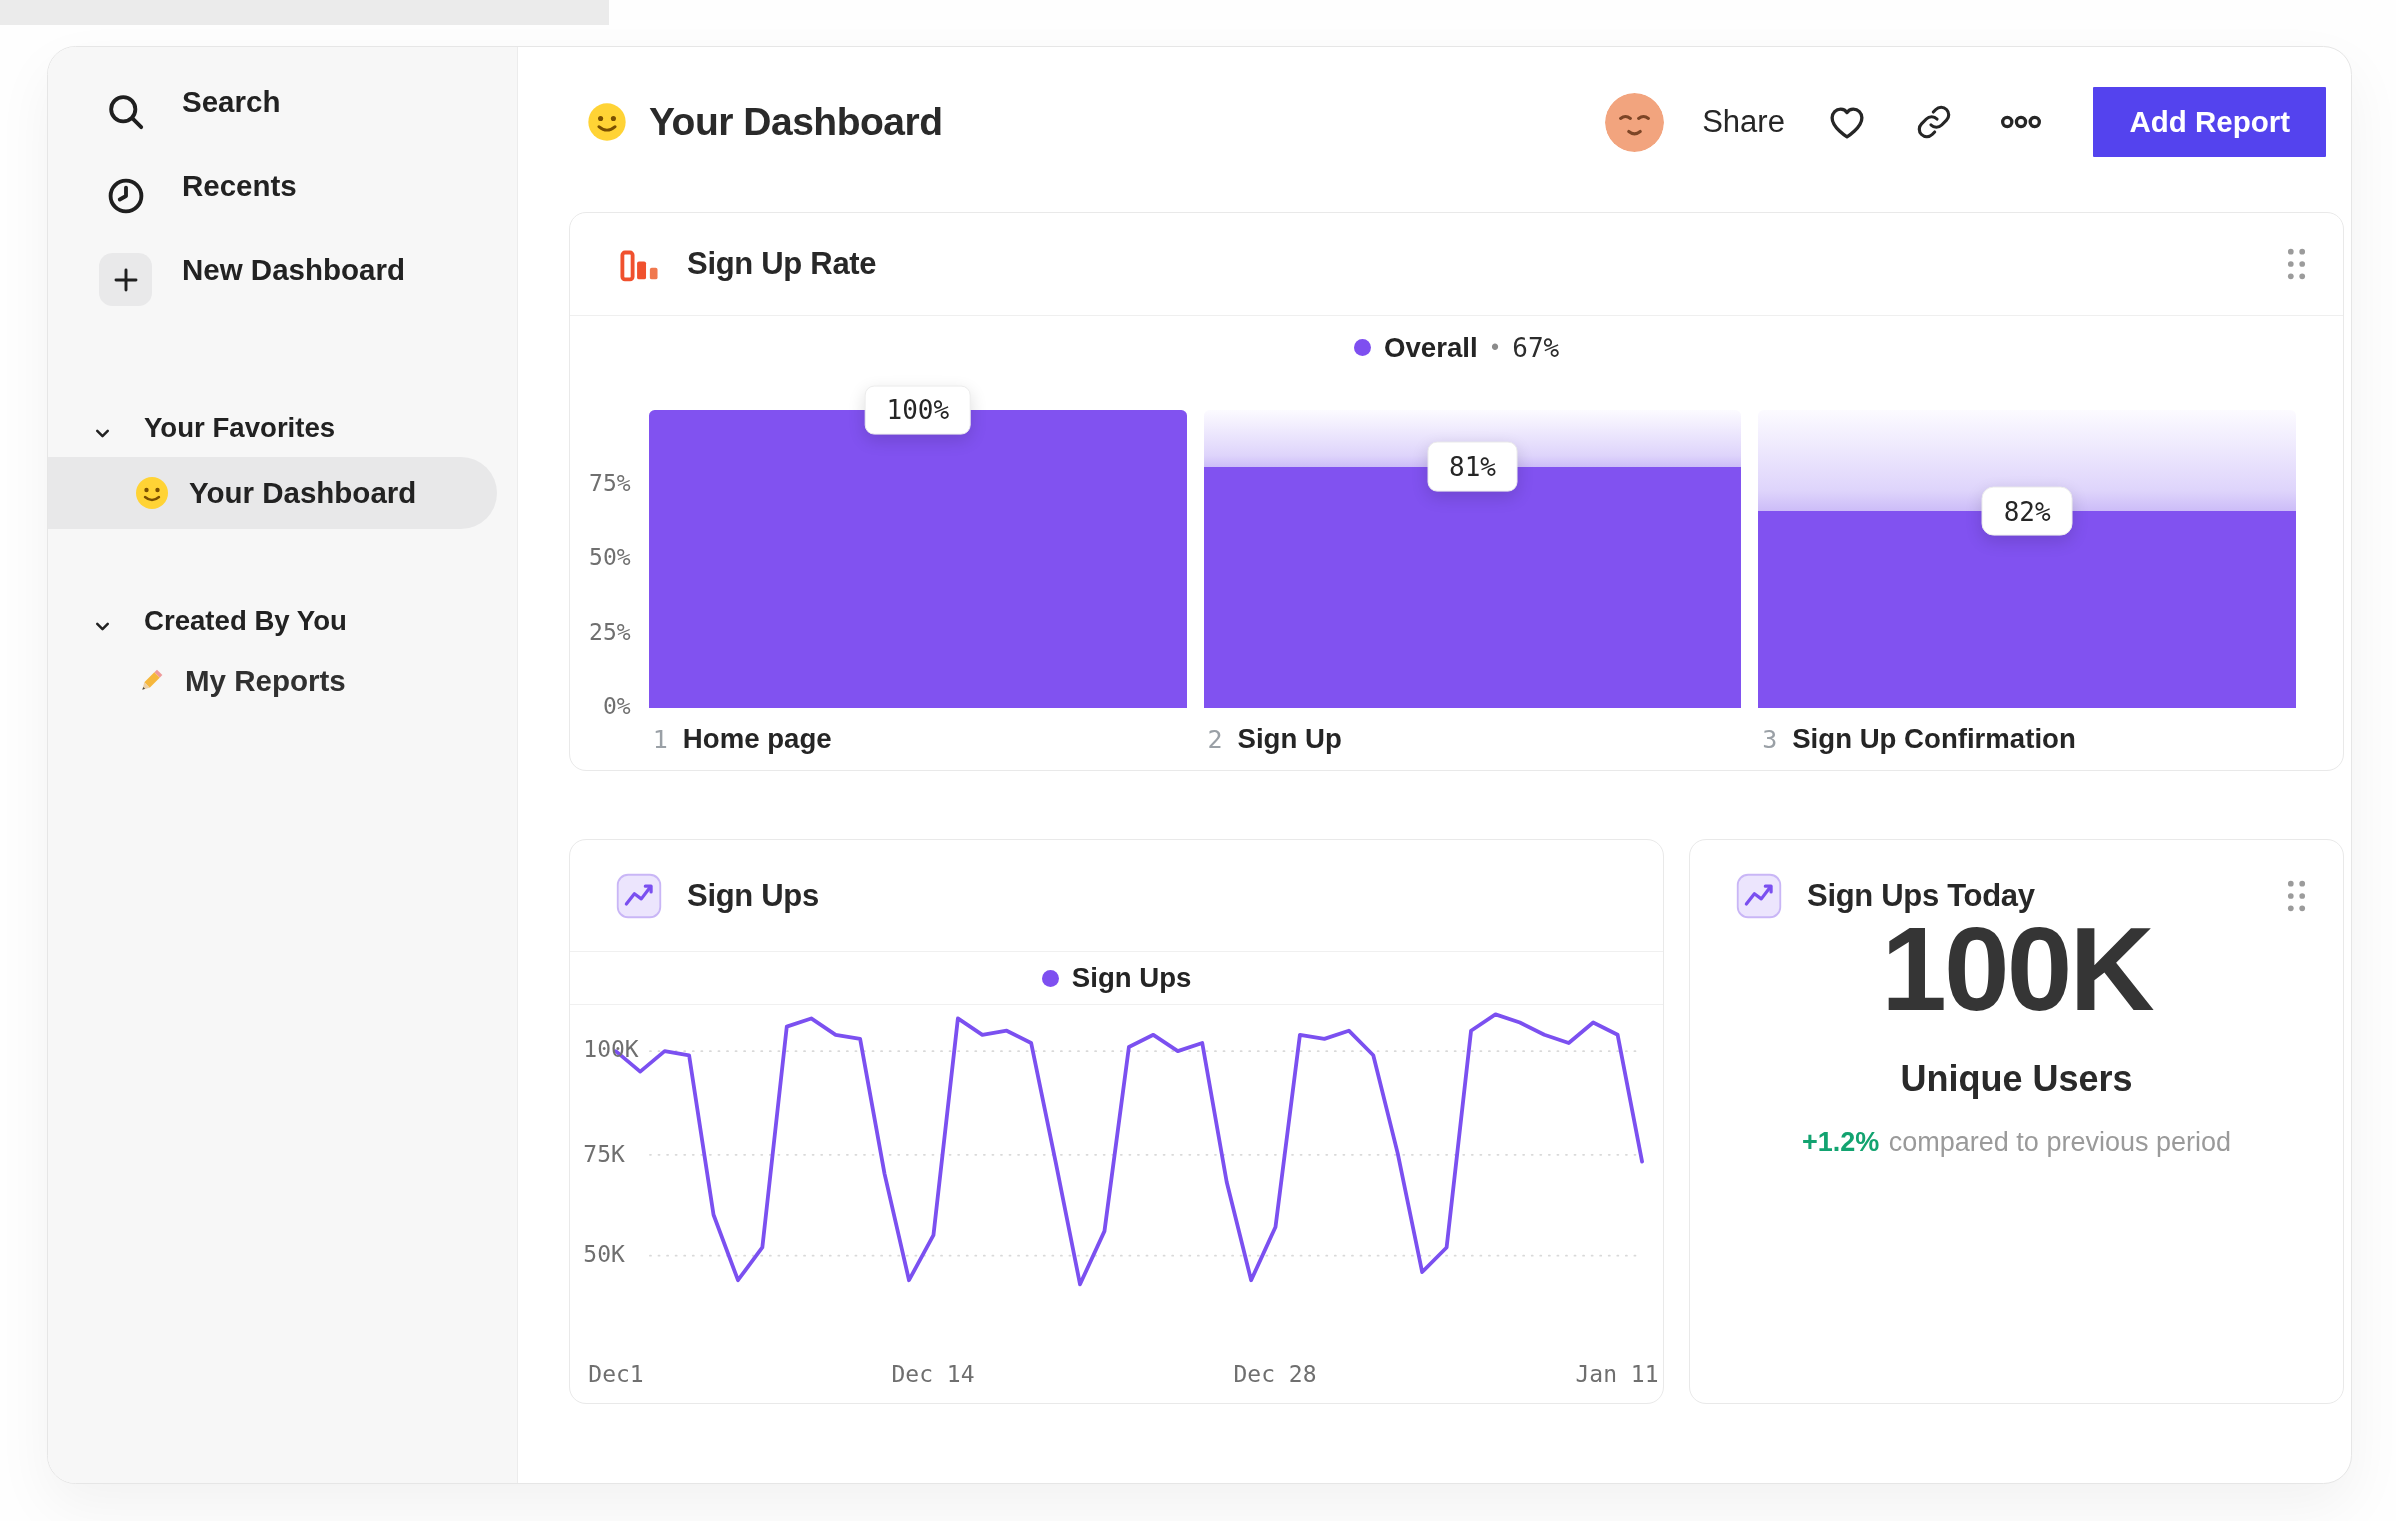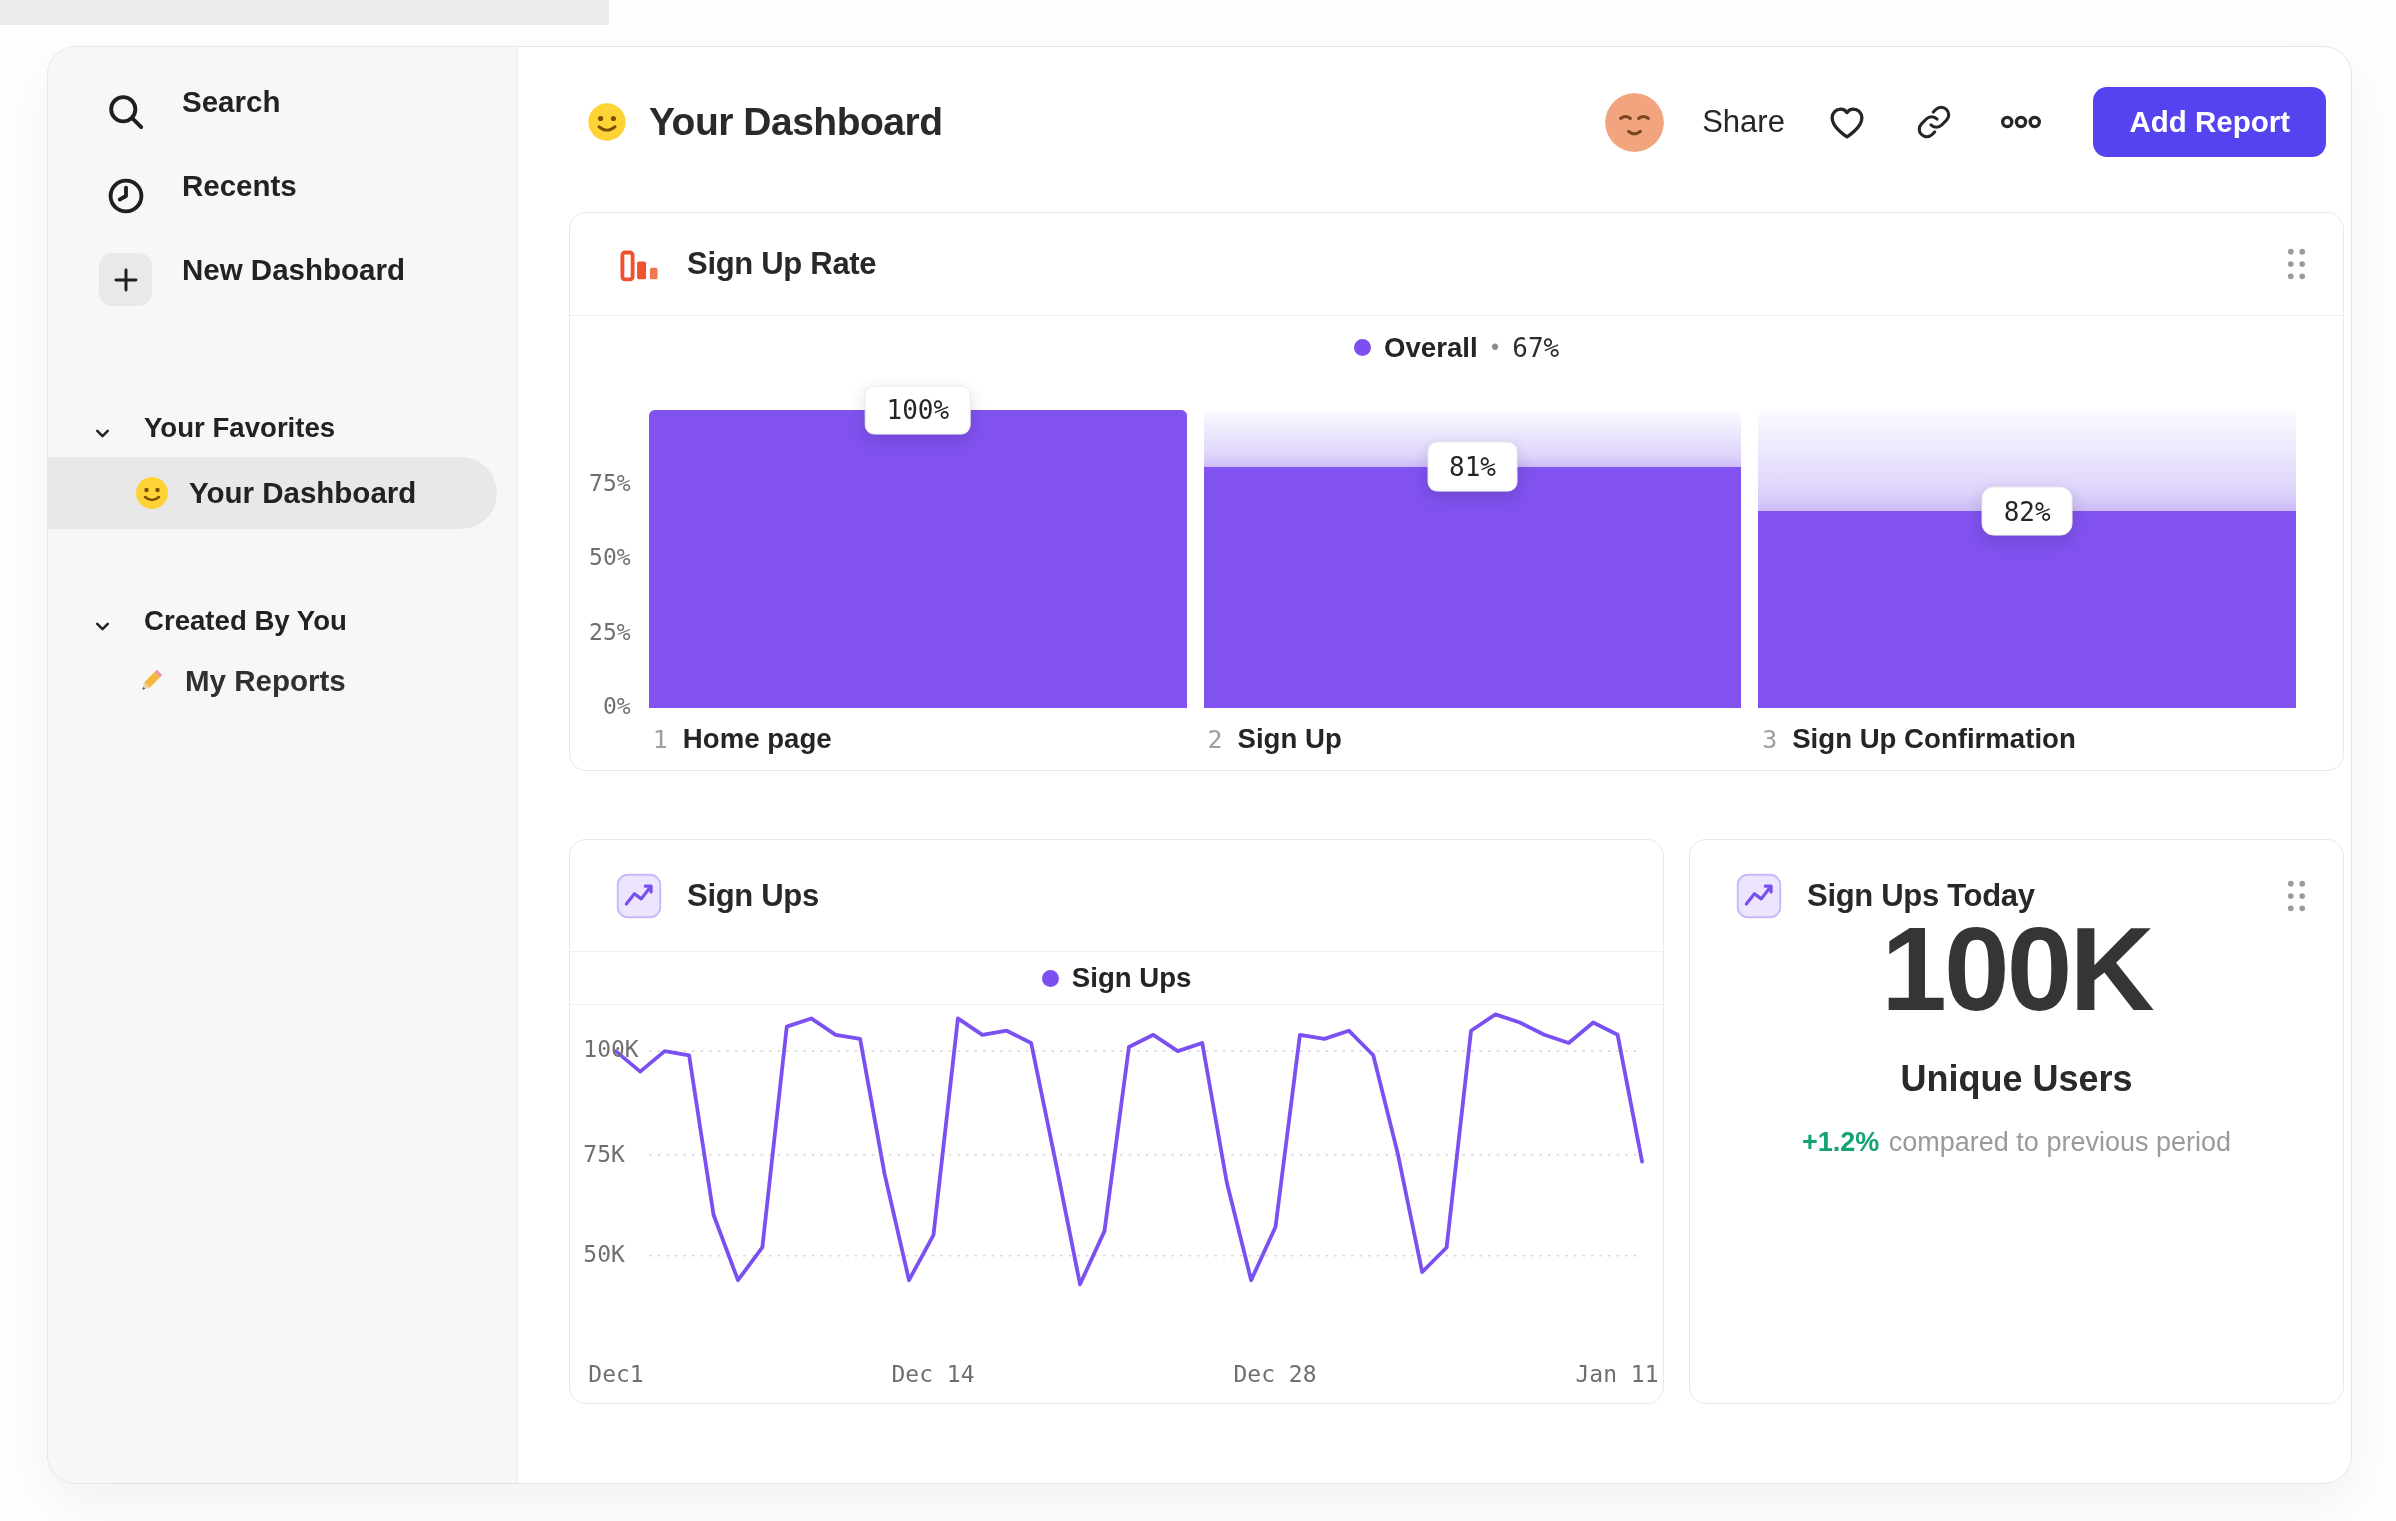--- a/index.html
+++ b/index.html
@@ -32,21 +32,21 @@
 
   
   .main { flex:1; position:relative; }
   .main-header { display:flex; align-items:center; height:150px; padding:0 25px 0 68px; }
   .page-title { font-size:39px; font-weight:700; color:#2a2a2a; margin-left:21px; letter-spacing:-0.5px; }
   .header-actions { margin-left:auto; display:flex; align-items:center; gap:38px; }
   .avatar { width:59px; height:59px; border-radius:50%; overflow:hidden; cursor:pointer; flex:none; }
   .share-label { font-size:31px; font-weight:500; color:#262626; cursor:pointer; }
   .icon-btn { background:none; border:none; cursor:pointer; display:flex; align-items:center; justify-content:center; width:49px; height:49px; }
   .add-report { margin-left:9.5px; height:70px; padding:0 36px; background:#5443ee; color:#fff; border:none;
-                border-radius:14px; font-size:29.5px; font-weight:600; font-family:"Liberation Sans",sans-serif; cursor:pointer; }
+                border-radius:1px; font-size:29.5px; font-weight:600; font-family:"Liberation Sans",sans-serif; cursor:pointer; }
 
   .card { background:#fff; border:1.9px solid #e9e9e9; border-radius:17px; position:relative; }
   .card-head { position:absolute; top:0; left:0; right:0; display:flex; align-items:center; padding:0 34px 0 46px; }
   .card-title { font-size:31px; font-weight:700; color:#282828; margin-left:25px; letter-spacing:-0.3px; }
   .drag-handle { margin-left:auto; cursor:grab; }
 
   
   .card-funnel { margin:15px 0 0 51px; width:1775px; height:559px; }
   .card-funnel .card-head { height:103px; border-bottom:1.9px solid #efefef; }
   .legend-row { position:absolute; left:0; right:0; display:flex; align-items:center; justify-content:center; gap:13.3px; }

